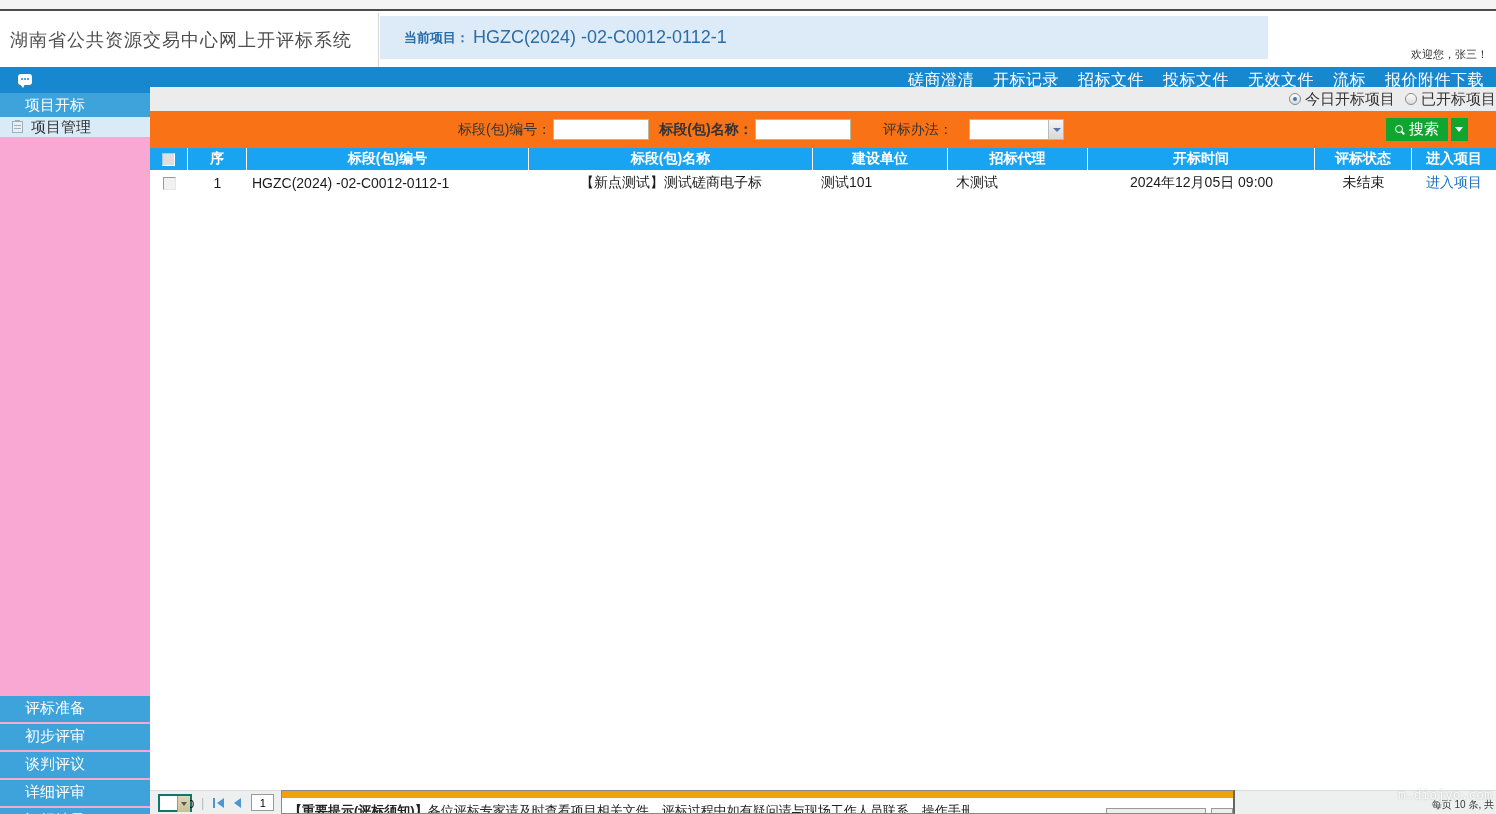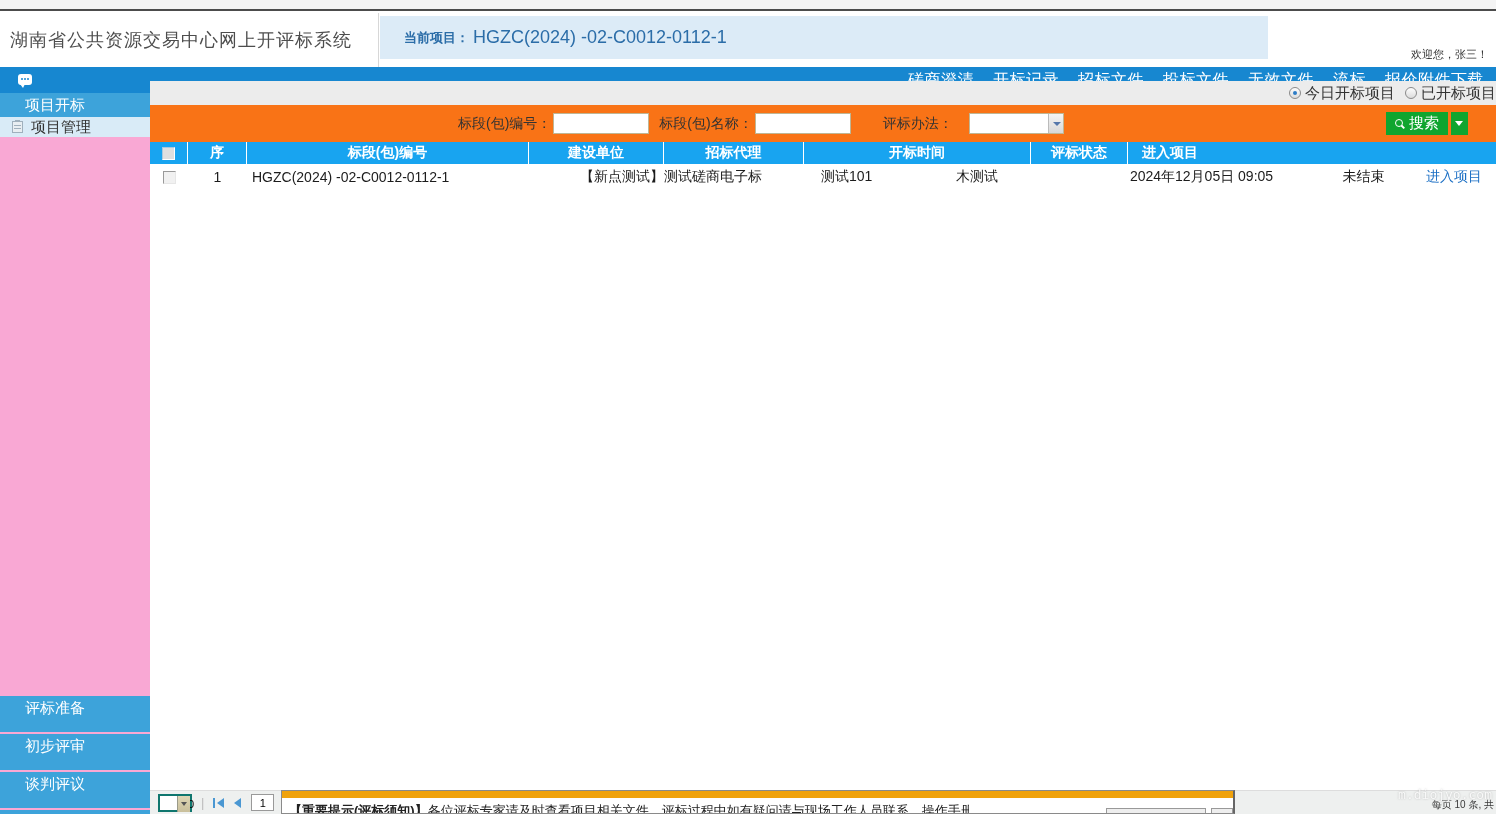--- a/index.html
+++ b/index.html
@@ -26,40 +26,40 @@
   .navbar { position:absolute; left:0; top:67px; right:0; height:26px; background:#1787d0;padding-left:29px; }
   .chat { position:absolute; left:18px; top:7px; width:14px; height:11px; background:#fff; border-radius:3px; }
   .chat::before { content:""; position:absolute; left:3px; top:4px; width:2px; height:2px; border-radius:50%; background:#1787d0; box-shadow:3px 0 0 #1787d0, 6px 0 0 #1787d0; }
   .chat::after { content:""; position:absolute; left:2px; top:10px; border-left:3px solid transparent; border-right:2px solid transparent; border-top:4px solid #fff; }
   .nav-menu { position:absolute; left:908px; top:0; height:26px; display:flex; gap:19px; align-items:center; white-space:nowrap; }
   .nav-item { color:#fff; font-size:16px; letter-spacing:0.5px; cursor:pointer; }
 
   
   .sidebar { position:absolute; left:0; top:93px; width:150px; bottom:0; background:#f9a8d4; }
   .side-item { width:150px; font-size:15px; }
-  .side-blue { height:36px; line-height:23px; background:#3da3da; color:#fff; padding-left:25px; margin-bottom:2px; cursor:pointer; }
+  .side-blue { height:26px; line-height:23px; background:#3da3da; color:#fff; padding-left:25px; margin-bottom:2px; cursor:pointer; }
   .side-first { height:24px; line-height:24px; margin-bottom:0; }
   .side-selected { height:20px; line-height:28px; background:#d9ebf7; color:#333; padding-left:12px; display:flex; align-items:center; gap:8px; cursor:pointer; }
   .clip-icon { width:11px; height:12px; border:1px solid #9fb0bd; background:#e8eef2; position:relative; display:inline-block; }
   .clip-icon::before { content:""; position:absolute; left:2px; top:-2px; width:5px; height:2px; background:#9fb0bd; }
   .clip-icon::after { content:""; position:absolute; left:1px; top:3px; width:7px; height:1px; background:#9fb0bd; box-shadow:0 3px 0 #9fb0bd; }
   .side-bottom { position:absolute; left:0; top:603px; width:150px; }
 
   
-  .main { position:absolute; left:150px; top:81px; right:0; }
+  .main { position:absolute; left:150px; top:87px; right:0; }
   .radio-row { height:24px; background:#ececec; display:flex; justify-content:flex-end; align-items:center; font-size:15px; color:#333; }
   .radio-opt { display:flex; align-items:center; gap:4px; margin-left:10px; cursor:pointer; }
   .radio { width:12px; height:12px; border-radius:50%; border:1px solid #8a8a8a; background:linear-gradient(#fdfdfd,#dcdcdc); position:relative; display:inline-block; }
   .radio.checked::after { content:""; position:absolute; left:3px; top:3px; width:4px; height:4px; border-radius:50%; background:#2d7cc6; }
 
   .search-row { position:relative; height:37px; background:#f97316; }
   .search-form { position:absolute; left:308px; top:0; height:37px; display:flex; align-items:center; }
   .fld-label { font-size:14px; color:#333; white-space:nowrap; }
   .txt-input { width:96px; height:21px; border:1px solid #bfb694; background:#fff; margin-left:2px; font-size:13px; padding:0 3px; }
-  .ml10 { margin-left:10px; } .ml32 { margin-left:32px; } .ml16 { margin-left:16px; }
+  .ml10 { margin-left:10px;font-weight:bold; } .ml32 { margin-left:32px; } .ml16 { margin-left:16px; }
   .select-box { position:relative; width:95px; height:21px; border:1px solid #bfb694; background:#fff; }
   .sel-arrow { position:absolute; right:0; top:0; width:15px; height:19px; background:linear-gradient(#f4f4f4,#d8d8d8); border-left:1px solid #bbb; }
   .sel-arrow::after { content:""; position:absolute; left:4px; top:8px; border-left:4px solid transparent; border-right:4px solid transparent; border-top:4px solid #5577aa; }
   .search-btns { position:absolute; right:28px; top:7px; display:flex; gap:3px; }
   .search-btn { width:62px; height:23px; background:#0fa52f; color:#fff; font-size:15px; border:none; display:flex; align-items:center; justify-content:center; gap:4px; cursor:pointer; }
   .mag { width:10px; height:10px; position:relative; display:inline-block; }
   .mag::before { content:""; position:absolute; left:0; top:0; width:6px; height:6px; border:1.5px solid #fff; border-radius:50%; }
   .mag::after { content:""; position:absolute; left:6px; top:7px; width:4px; height:1.5px; background:#fff; transform:rotate(45deg); }
   .chev-btn { width:17px; height:23px; background:#0fa52f; border:none; position:relative; cursor:pointer; }
   .chev-btn::after { content:""; position:absolute; left:4px; top:9px; border-left:4px solid transparent; border-right:4px solid transparent; border-top:5px solid #fff; }
@@ -187,36 +187,37 @@
       </div>
     </div>
 
     <div class="table">
       <div class="thead">
         <div class="th c0">
             <span class="cb cb-hdr"></span>
           </div>
         <div class="th c1">序</div>
         <div class="th c2">标段(包)编号</div>
+        <div class="th c3">标段(包)名称</div>
         <div class="th c4">建设单位</div>
         <div class="th c5">招标代理</div>
         <div class="th c6">开标时间</div>
         <div class="th c7">评标状态</div>
         <div class="th c8">进入项目</div>
       </div>
       <div class="trow">
         <div class="td c0">
             <span class="cb"></span>
           </div>
         <div class="td c1">1</div>
         <div class="td c2 left">HGZC(2024) -02-C0012-0112-1</div>
         <div class="td c3">【新点测试】测试磋商电子标</div>
         <div class="td c4 left8">测试101</div>
         <div class="td c5 left8">木测试</div>
-        <div class="td c6">2024年12月05日 09:05</div>
+        <div class="td c6">2024年12月05日 09:00</div>
         <div class="td c7">未结束</div>
         <div class="td c8">
             <span class="link">进入项目</span>
           </div>
       </div>
     </div>
 
   </div>
 
   <div class="pagebar">

